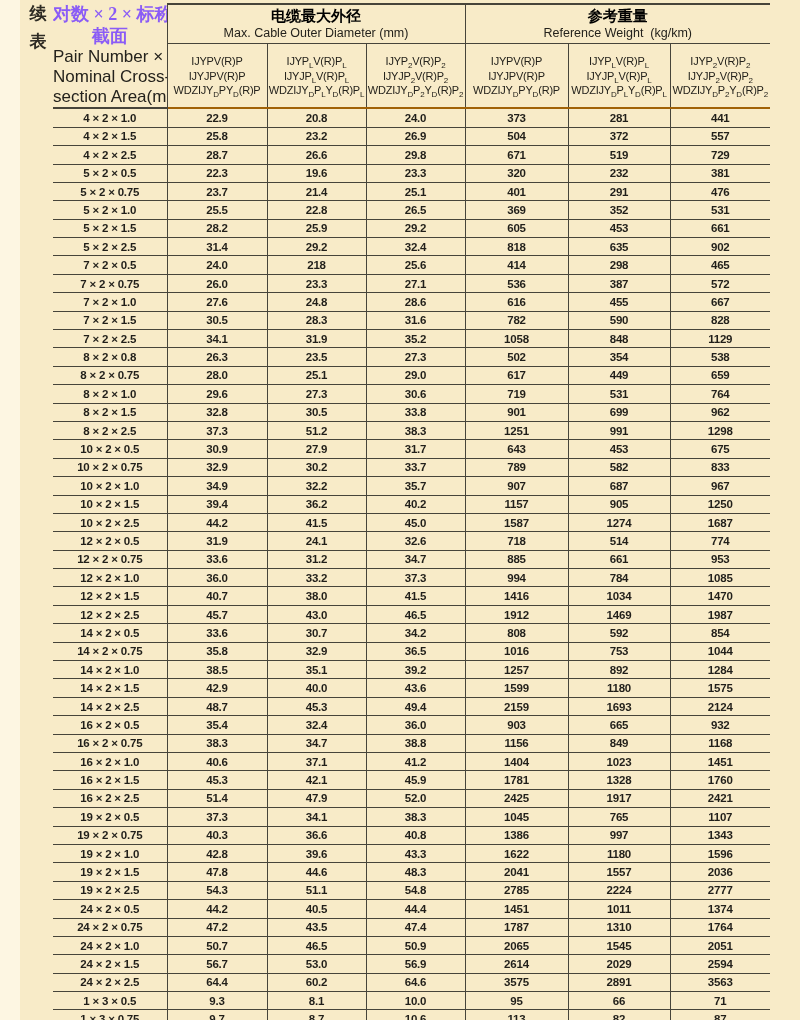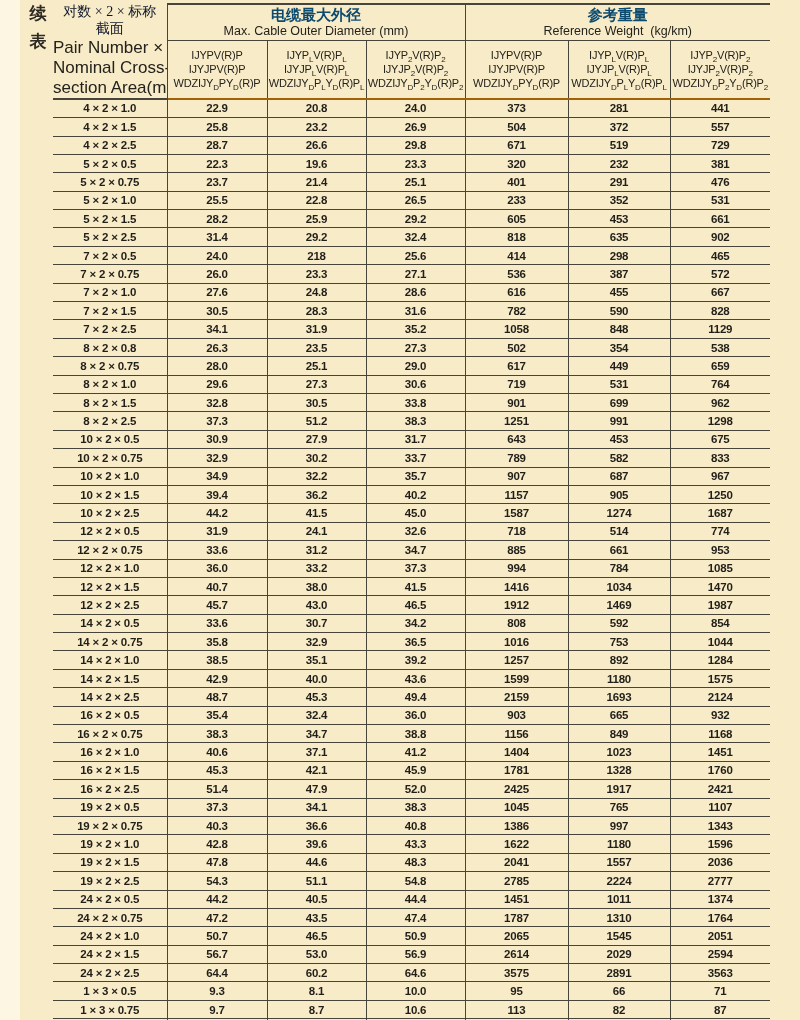--- a/index.html
+++ b/index.html
@@ -35,25 +35,25 @@
   th:last-child, td:last-child { border-right:none; }
   
   tbody td:first-child { border-left:none; }
   
   tr.type-row th { border-bottom:2px solid #a16207; height:52px; }
   
   tbody tr:last-child td { border-bottom:2.3px solid #47443a; }
 
   .zh-big {
     font-family:"Liberation Serif", serif; font-weight:bold;
-    font-size:15px; line-height:1.15; color:#0c4a6e;
+    font-size:15px; line-height:1.15; color:#000000;
   }
   .zh-corner {
-    font-family:"Liberation Serif", serif; font-weight:normal;
-    font-size:14px; line-height:1.2; color:#0f172a;
+    font-family:"Liberation Serif", serif; font-weight:bold;
+    font-size:18px; line-height:1.2; color:#8b5cf6;
   }
   .en-line { font-size:12.5px; line-height:1.15; font-weight:normal; white-space:pre; }
   .en-corner { font-size:17px; line-height:1.18; font-weight:normal; }
 
   tr.type-row th div { font-size:11px; line-height:1.3; font-weight:normal; letter-spacing:-0.2px; }
   tr.type-row sub { font-size:8px; line-height:0; }
 
   tbody td {
     height:17.4px; font-size:11.5px; font-weight:bold;
     letter-spacing:-0.2px; color:#211f1a;
@@ -175,21 +175,21 @@
           <td>25.1</td>
           <td>401</td>
           <td>291</td>
           <td>476</td>
         </tr>
         <tr>
           <td>5 × 2 × 1.0</td>
           <td>25.5</td>
           <td>22.8</td>
           <td>26.5</td>
-          <td>233</td>
+          <td>369</td>
           <td>352</td>
           <td>531</td>
         </tr>
         <tr>
           <td>5 × 2 × 1.5</td>
           <td>28.2</td>
           <td>25.9</td>
           <td>29.2</td>
           <td>605</td>
           <td>453</td>

